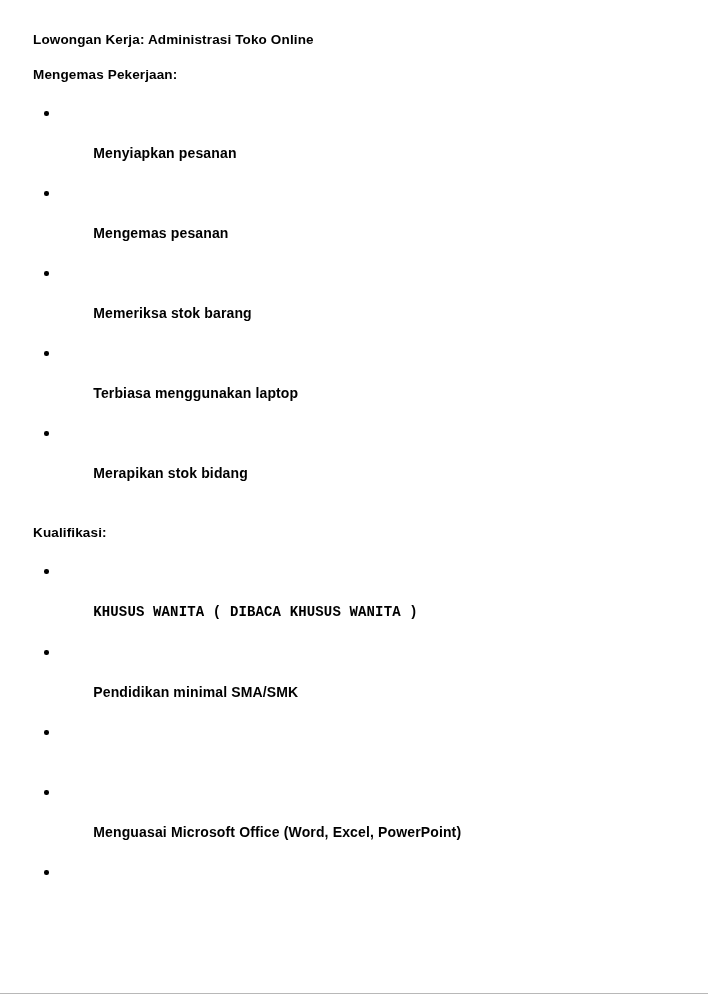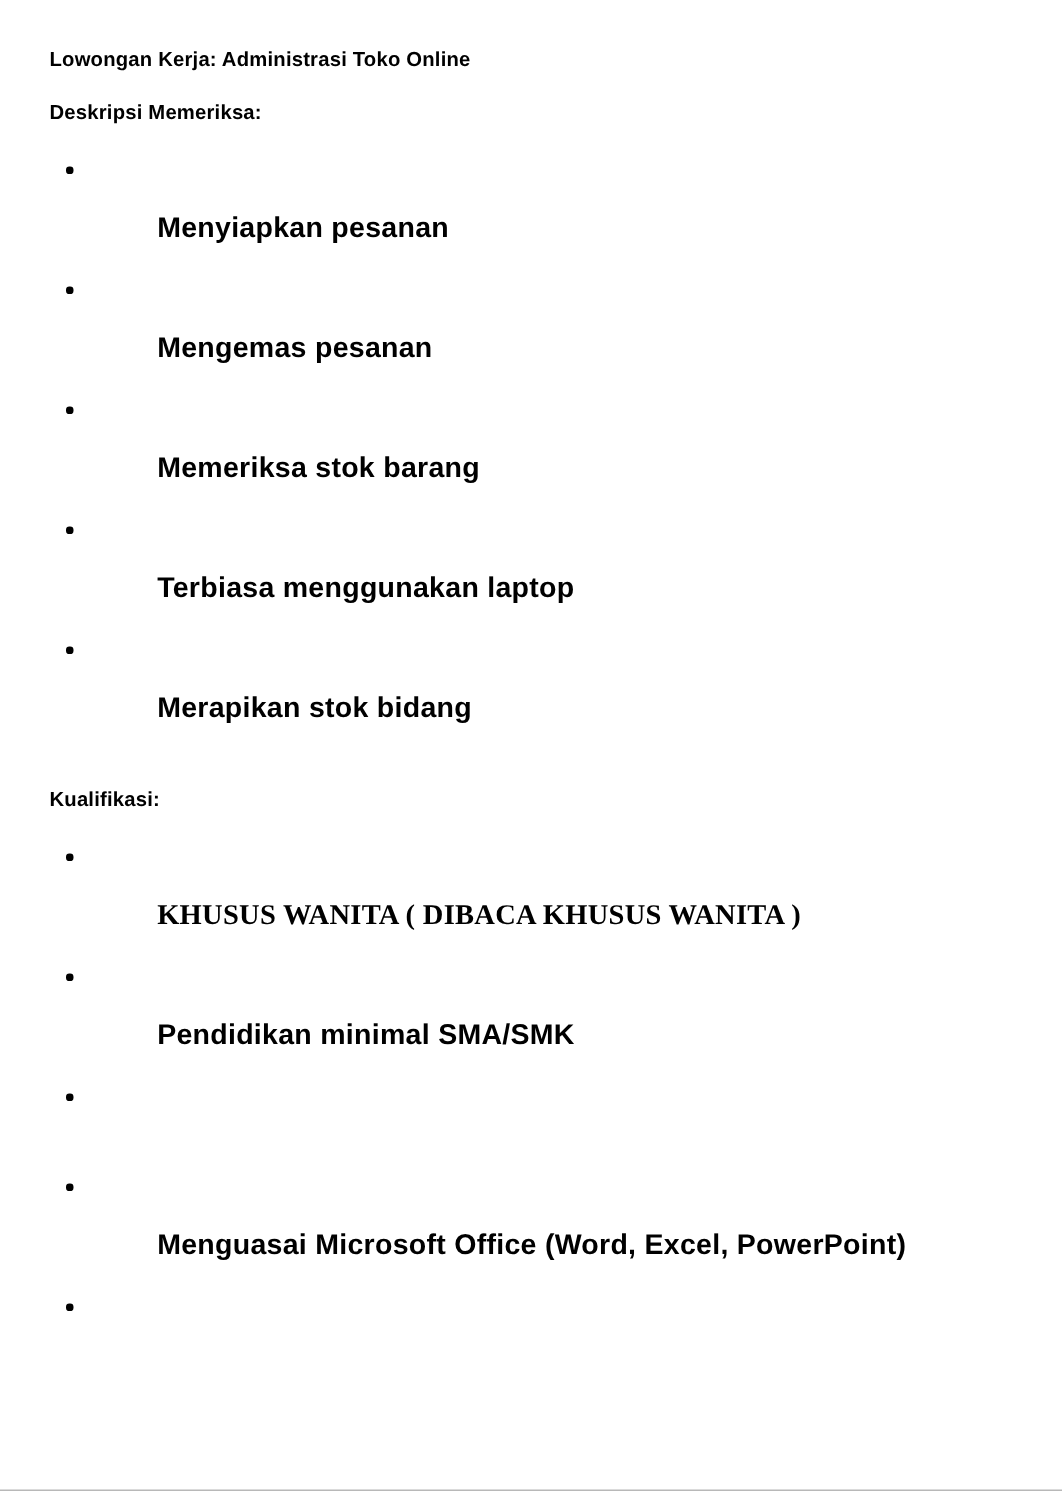--- a/index.html
+++ b/index.html
@@ -46,41 +46,41 @@
   .gap-lg { height: 20px; }
 
   
   ul.bullets {
     list-style: none;
     margin: 0;
     padding: 0;
   }
   ul.bullets > li {
     position: relative;
-    font-size: 19px;
+    font-size: 14px;
     font-weight: bold;
     line-height: 20px;
     letter-spacing: 0.01em;
     padding-left: 28px;
     margin: 0;
     white-space: pre;
   }
   ul.bullets > li .bullet-dot {
     position: absolute;
     left: 11px;
     top: 8px;
     width: 4.5px;
     height: 4.5px;
     border-radius: 50%;
     background: #000000;
   }
   
   li.alt-face .li-text {
     font-weight: bold;
-    font-family: Liberation Serif, serif;
+    font-family: Liberation Mono, monospace;
   }
 
   .bottom-rule {
     position: absolute;
     left: 0;
     top: 993px;
     width: 708px;
     height: 1px;
     background: #b8b8b8;
   }
@@ -88,21 +88,21 @@
 </head>
 <body>
 
 <div class="page">
   <div class="content">
 
     <p class="para">Lowongan Kerja: Administrasi Toko Online</p>
 
     <div class="gap-sm"></div>
 
-    <p class="para">Deskripsi Memeriksa:</p>
+    <p class="para">Mengemas Pekerjaan:</p>
 
     <div class="gap-md"></div>
 
     <ul class="bullets">
       <li>
         <span class="bullet-dot"></span>
         <span class="li-text">Menyiapkan pesanan</span>
       </li>
       <li>
         <span class="bullet-dot"></span>

